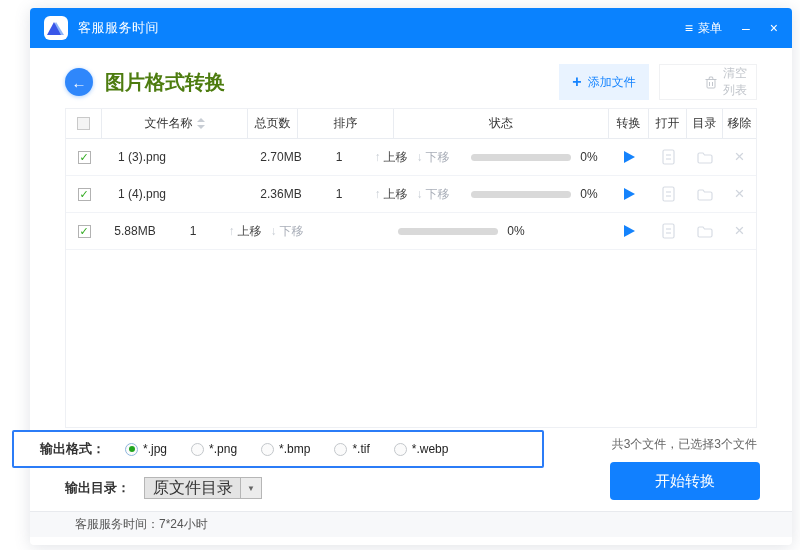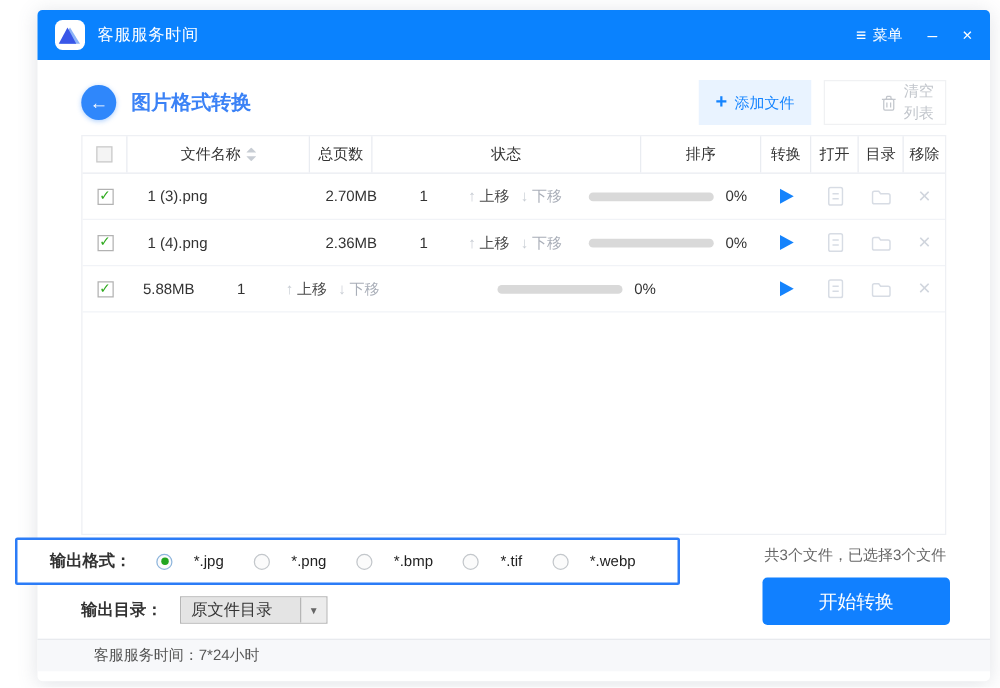--- a/index.html
+++ b/index.html
@@ -14,21 +14,21 @@
   .app-icon { width:24px; height:24px; background:#fff; border-radius:6px; margin-right:10px; display:flex; align-items:flex-end; justify-content:center; overflow:hidden; }
   .app-title { font-size:13px; letter-spacing:.5px; }
   .tb-right { margin-left:auto; display:flex; align-items:center; gap:20px; }
   .menu-btn { display:flex; align-items:center; gap:5px; font-size:12px; cursor:pointer; }
   .menu-glyph { font-size:14px; }
   .win-ctl { font-size:14px; cursor:pointer; line-height:1; }
 
   
   .page-header { position:absolute; left:35px; right:35px; top:56px; height:36px; display:flex; align-items:center; }
   .back-btn { width:28px; height:28px; border-radius:50%; background:#2f87fb; color:#fff; display:flex; align-items:center; justify-content:center; font-size:15px; font-weight:bold; margin-right:12px; cursor:pointer; box-shadow:0 1px 4px rgba(47,135,251,.4); }
-  .page-title { font-size:16px; font-weight:bold; color:#3b82f6; }
+  .page-title { font-size:20px; font-weight:bold; color:#4d7c0f; }
   .hdr-actions { margin-left:auto; display:flex; gap:10px; }
   .btn-add { width:90px; height:36px; background:#e9f3ff; color:#1584ff; font-size:12px; display:flex; align-items:center; justify-content:center; gap:6px; cursor:pointer; }
   .btn-add .plus { font-size:16px; font-weight:bold; }
   .btn-clear { width:98px; height:36px; background:#fff; border:1px solid #f0f1f3; color:#c2c6cc; font-size:12px; display:flex; align-items:center; justify-content:center; gap:6px; cursor:pointer;padding-left:45px; }
 
   
   .file-table { position:absolute; left:35px; top:100px; width:692px; height:320px; border:1px solid #eef0f4; background:#fff; }
   .t-header { display:flex; height:30px; border-bottom:1px solid #e9ecf1; font-size:12px; color:#333; }
   .t-header .cell { display:flex; align-items:center; justify-content:center; border-right:1px solid #e9ecf1; gap:4px; }
   .t-header .cell:last-child { border-right:none; }
@@ -53,29 +53,29 @@
   .x-icon { color:#d0d5dd; font-size:17px; cursor:pointer; }
 
   
   .format-box { position:absolute; left:12px; top:430px; width:532px; height:38px; border:2px solid #2b7cf7; border-radius:2px; background:#fff; display:flex; align-items:center; z-index:5; }
   .fmt-label { font-weight:bold; font-size:13px; color:#333; margin-left:26px; }
   .radio-group { display:flex; margin-left:20px; }
   .radio-opt { display:flex; align-items:center; margin-right:24px; cursor:pointer; }
   .radio { width:13px; height:13px; border-radius:50%; border:1px solid #c3c7cb; background:#fbfbfb; margin-right:5px; display:flex; align-items:center; justify-content:center; }
   .radio.selected { border-color:#8fb6dd; }
   .radio-dot { width:6px; height:6px; border-radius:50%; background:#21a51f; }
-  .radio-label { font-size:12px; color:#222;margin-left:12px; }
+  .radio-label { font-size:12px; color:#222; }
 
   .summary { position:absolute; right:35px; top:428px; font-size:12px; color:#666; }
 
   
   .outdir-row { position:absolute; left:35px; top:468px; height:24px; display:flex; align-items:center; }
   .outdir-label { font-weight:bold; font-size:13px; color:#333; margin-right:14px; }
   .combo { display:flex; width:118px; height:22px; border:1px solid #b6b6b6; cursor:pointer; }
-  .combo-value { flex:1; background:#e4e4e4; font-size:13px; color:#333; display:flex; align-items:center; padding-left:8px; }
+  .combo-value { flex:1; background:#e4e4e4; font-size:16px; color:#333; display:flex; align-items:center; padding-left:8px; }
   .combo-arrow { width:21px; background:#ececec; border-left:1px solid #b6b6b6; display:flex; align-items:center; justify-content:center; font-size:8px; color:#666; }
 
   .start-btn { position:absolute; left:580px; top:454px; width:150px; height:38px; background:#1180ff; color:#fff; font-size:15px; border-radius:4px; display:flex; align-items:center; justify-content:center; cursor:pointer; }
 
   .footer { position:absolute; left:0; top:503px; width:762px; height:26px; background:#f7f8fa; border-top:1px solid #e8eaee; display:flex; align-items:center; font-size:12px; color:#555; padding-left:45px; }
 
   svg { display:block; }
 </style>
 </head>
 <body>
@@ -135,22 +135,22 @@
       <div class="cell c-name">
         <span>文件名称</span>
         <span>
           <svg width="8" height="11" viewBox="0 0 8 11">
             <polygon points="4,0 8,4 0,4" fill="#c8cdd4"></polygon>
             <polygon points="4,11 8,7 0,7" fill="#c8cdd4"></polygon>
           </svg>
         </span>
       </div>
       <div class="cell c-pages">总页数</div>
+      <div class="cell c-sort">排序</div>
       <div class="cell c-status">状态</div>
-      <div class="cell c-sort">排序</div>
       <div class="cell c-conv">转换</div>
       <div class="cell c-open">打开</div>
       <div class="cell c-dir">目录</div>
       <div class="cell c-rem">移除</div>
     </div>
 
     <div class="t-row">
       <div class="cell c-check">
           <span class="checkbox checked">✓</span>
         </div>

